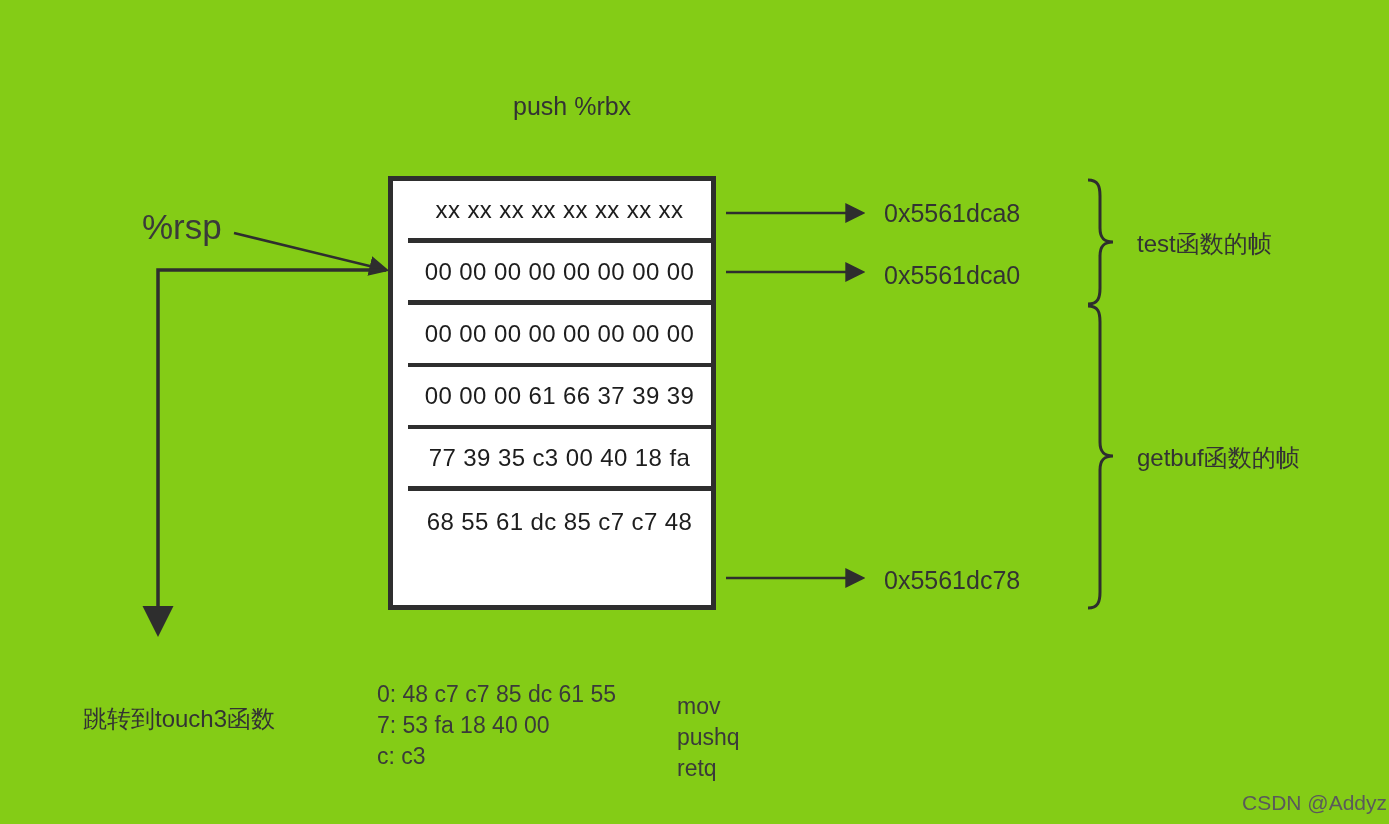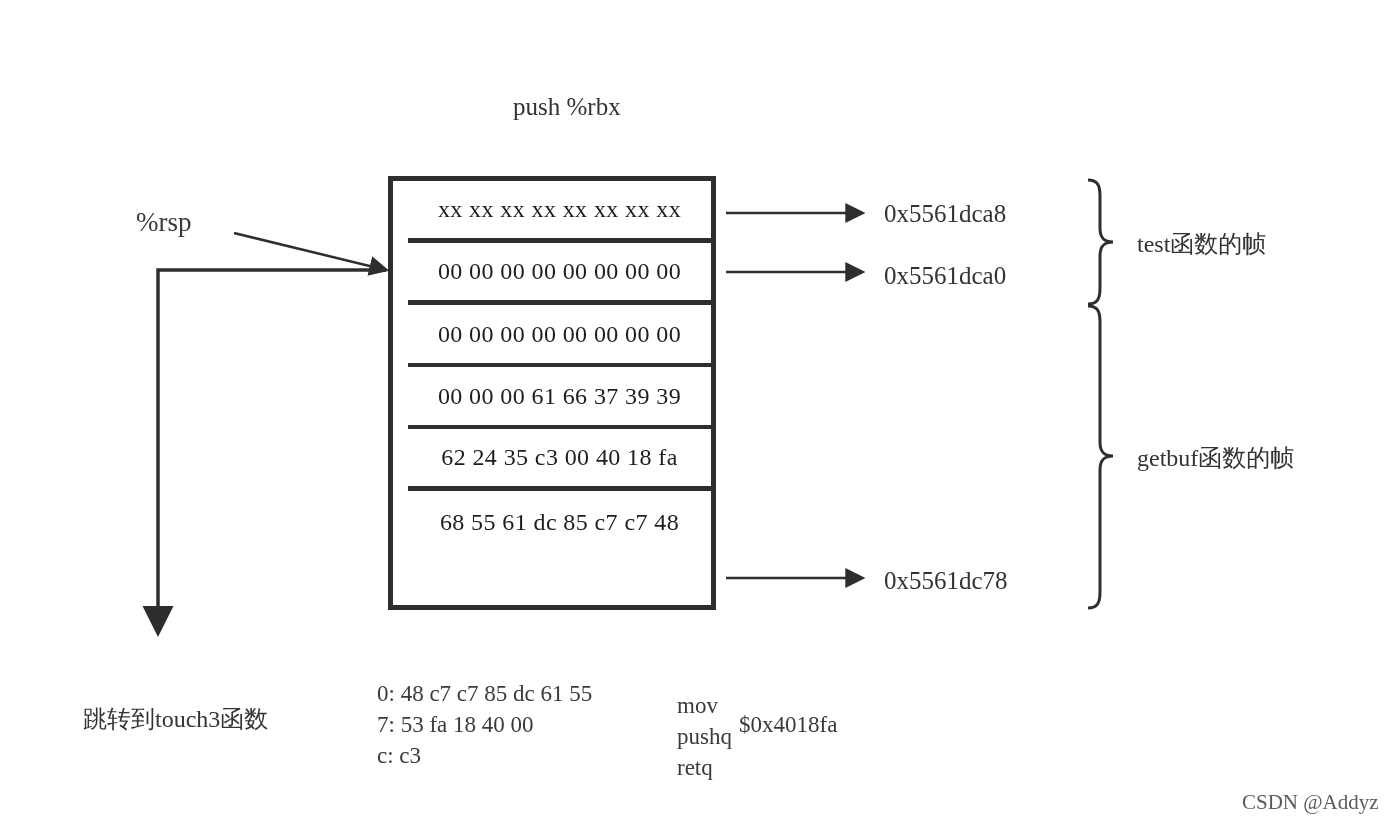--- a/index.html
+++ b/index.html
@@ -5,22 +5,22 @@
 <style>
   html, body {
     margin: 0;
     padding: 0;
     background: #000000;
   }
   #canvas {
     position: relative;
     width: 1389px;
     height: 824px;
-    background: #ffffff;
-    font-family: Liberation Serif, serif;
+    background: #84cc16;
+    font-family: Liberation Sans, sans-serif;
     overflow: hidden;
   }
   .lbl {
     position: absolute;
     color: #2f2f2f;
     white-space: pre;
     line-height: 1.1;
   }
   
   #push-caption {
@@ -52,23 +52,23 @@
     color: #1d1d1d;
     font-size: 24px;
     letter-spacing: 0.4px;
     margin-left: 15px;
   }
   .cell:last-child { border-bottom: none; }
   .cell.thin { border-bottom-width: 4px; }
 
   
   #rsp-label {
-    left: 136px;
+    left: 142px;
     top: 208px;
-    font-size: 27px;
+    font-size: 35px;
     color: #3a3a3a;
   }
   
   .addr {
     font-size: 25px;
     color: #333333;
   }
   #addr-0 { left: 884px; top: 200px; }
   #addr-1 { left: 884px; top: 262px; }
   #addr-2 { left: 884px; top: 567px; }
@@ -137,21 +137,21 @@
     <div class="cell">
       <span>00 00 00 00 00 00 00 00</span>
     </div>
     <div class="cell thin">
       <span>00 00 00 00 00 00 00 00</span>
     </div>
     <div class="cell thin">
       <span>00 00 00 61 66 37 39 39</span>
     </div>
     <div class="cell">
-      <span>62 24 35 c3 00 40 18 fa</span>
+      <span>77 39 35 c3 00 40 18 fa</span>
     </div>
     <div class="cell">
       <span>68 55 61 dc 85 c7 c7 48</span>
     </div>
   </div>
 
   <div class="lbl" id="rsp-label">%rsp</div>
 
   <div class="lbl addr" id="addr-0">0x5561dca8</div>
   <div class="lbl addr" id="addr-1">0x5561dca0</div>
@@ -163,21 +163,20 @@
   <div class="lbl" id="jump-label">跳转到touch3函数</div>
 
   <div id="asm-listing">
     <div class="asm-row">
       <span class="asm-bytes">0: 48 c7 c7 85 dc 61 55</span>
       <span class="asm-mn">mov</span>
     </div>
     <div class="asm-row">
       <span class="asm-bytes">7: 53 fa 18 40 00</span>
       <span class="asm-mn">pushq</span>
-      <span class="asm-ops">$0x4018fa</span>
     </div>
     <div class="asm-row">
       <span class="asm-bytes">c: c3</span>
       <span class="asm-mn">retq</span>
       <span class="asm-ops"></span>
     </div>
   </div>
 
   <div class="lbl" id="watermark">CSDN @Addyz</div>
 

